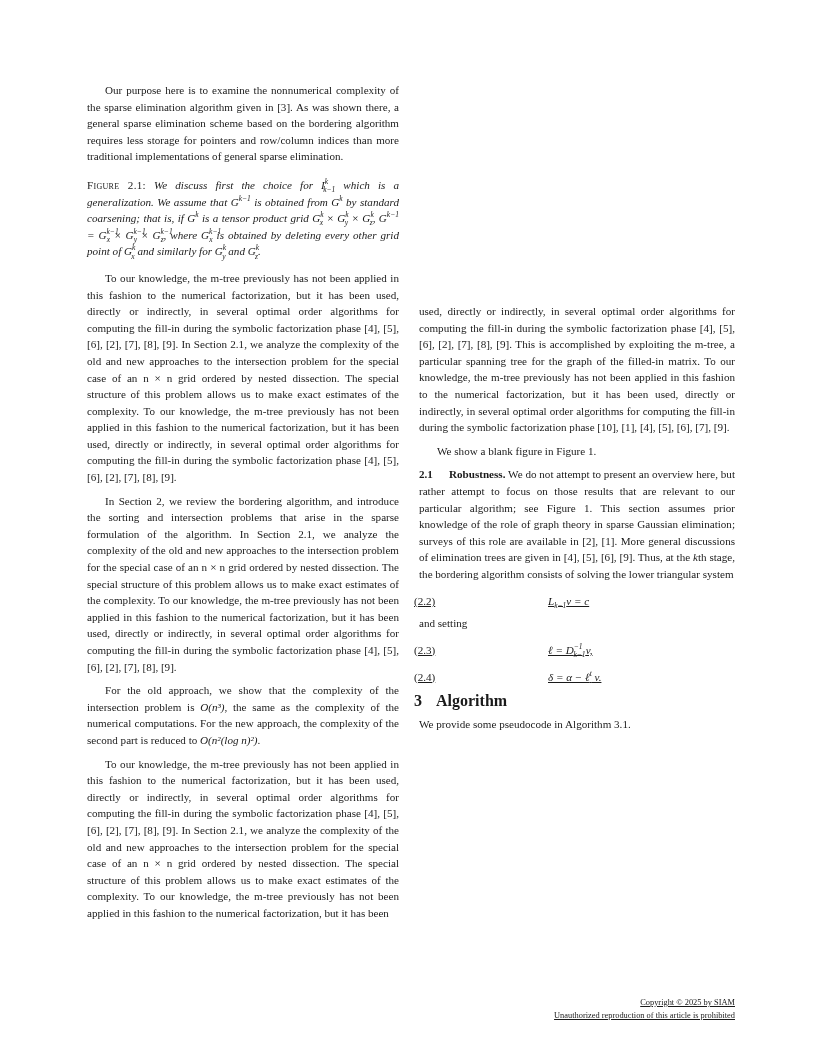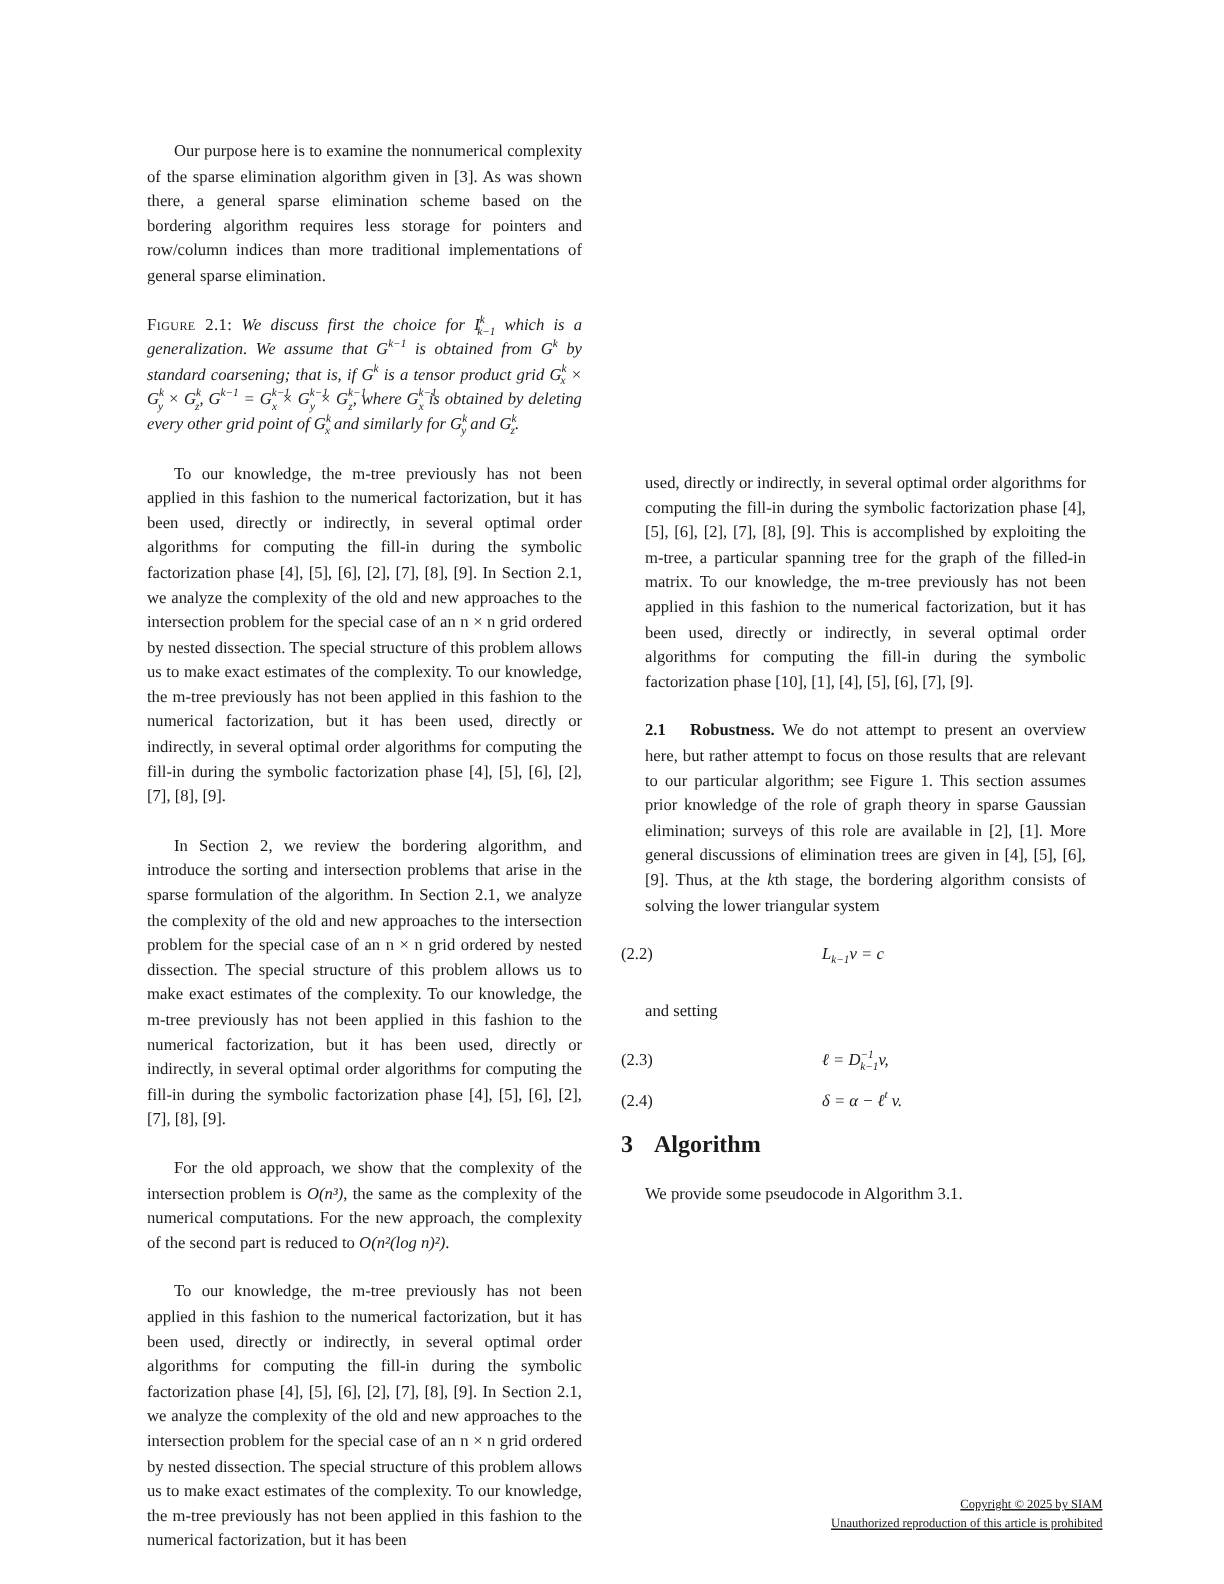--- a/index.html
+++ b/index.html
@@ -1,28 +1,28 @@
 <!DOCTYPE html>
 <html><head>
 <meta charset="utf-8">
 <style>
   html, body { margin: 0; padding: 0; background: #ffffff; }
   body { width: 816px; height: 1056px; position: relative; overflow: hidden;
          font-family: "Liberation Serif", "DejaVu Serif", serif; color: #1a1a1a; }
   .col { position: absolute; width: 322px; font-size: 11.1px; line-height: 16.6px; }
-  .col p { margin: 16px; text-align: justify; hyphens: auto; }
+  .col p { margin: 5px; text-align: justify; hyphens: auto; }
   .indent { text-indent: 18px; }
   .gap { margin-top: 7px !important; }
   #left { left: 82px; top: 77px; }
   #right { left: 414px; top: 77px; width: 326px; }
   .lemma { font-style: italic; }
   .lemma-label { font-style: normal; font-variant: small-caps; letter-spacing: 0.3px; }
   .figure { height: 221px; }
   .caption { text-align: center !important; margin-bottom: 8px !important; }
-  .eq { display: flex; align-items: flex-start; height: 22px; margin: 5px 0; }
+  .eq { display: flex; align-items: flex-end; height: 22px; margin: 5px 0; text-decoration: underline; }
   .eq-num { width: 130px; }
   .eq-body { flex: 1; font-style: italic; padding-left: 4px; }
   sub, sup { font-size: 7.5px; line-height: 0; }
   .section-head { font-weight: bold; font-size: 16px; margin: 8px 0 6px 0 !important; }
   .section-head .num { display: inline-block; width: 22px; }
   .sub-head { font-weight: bold; }
   .sub-head .num { display: inline-block; width: 30px; }
   .footer { position: absolute; right: 81px; top: 996px; text-align: right;
             font-size: 8.4px; line-height: 13px; text-decoration: underline; }
   i { font-style: italic; }
@@ -44,20 +44,21 @@
   <p class="indent gap">In Section 2, we review the bordering algorithm, and introduce the sorting and intersection problems that arise in the sparse formulation of the algorithm. In Section 2.1, we analyze the complexity of the old and new approaches to the intersection problem for the special case of an n × n grid ordered by nested dissection. The special structure of this problem allows us to make exact estimates of the complexity. To our knowledge, the m-tree previously has not been applied in this fashion to the numerical factorization, but it has been used, directly or indirectly, in several optimal order algorithms for computing the fill-in during the symbolic factorization phase [4], [5], [6], [2], [7], [8], [9].</p>
   <p class="indent gap">
     <span>For the old approach, we show that the complexity of the intersection problem is </span><i>O(n³)</i><span>, the same as the complexity of the numerical computations. For the new approach, the complexity of the second part is reduced to </span><i>O(n²(log n)²)</i><span>.</span>
   </p>
   <p class="indent gap">To our knowledge, the m-tree previously has not been applied in this fashion to the numerical factorization, but it has been used, directly or indirectly, in several optimal order algorithms for computing the fill-in during the symbolic factorization phase [4], [5], [6], [2], [7], [8], [9]. In Section 2.1, we analyze the complexity of the old and new approaches to the intersection problem for the special case of an n × n grid ordered by nested dissection. The special structure of this problem allows us to make exact estimates of the complexity. To our knowledge, the m-tree previously has not been applied in this fashion to the numerical factorization, but it has been</p>
 </div>
 
 <div id="right" class="col">
   <div class="figure"></div>
   <p>used, directly or indirectly, in several optimal order algorithms for computing the fill-in during the symbolic factorization phase [4], [5], [6], [2], [7], [8], [9]. This is accomplished by exploiting the m-tree, a particular spanning tree for the graph of the filled-in matrix. To our knowledge, the m-tree previously has not been applied in this fashion to the numerical factorization, but it has been used, directly or indirectly, in several optimal order algorithms for computing the fill-in during the symbolic factorization phase [10], [1], [4], [5], [6], [7], [9].</p>
+  <p class="indent gap">We show a blank figure in Figure 1.</p>
 
   <p class="gap">
     <span class="sub-head"><span class="num">2.1</span><span>Robustness.</span></span><span> We do not attempt to present an overview here, but rather attempt to focus on those results that are relevant to our particular algorithm; see Figure 1. This section assumes prior knowledge of the role of graph theory in sparse Gaussian elimination; surveys of this role are available in [2], [1]. More general discussions of elimination trees are given in [4], [5], [6], [9]. Thus, at the </span><i>k</i><span>th stage, the bordering algorithm consists of solving the lower triangular system</span>
   </p>
 
   <div class="eq">
     <span class="eq-num">(2.2)</span>
     <span class="eq-body"><span>L</span><sub>k−1</sub><span>v = c</span></span>
   </div>
   <p>and setting</p>

